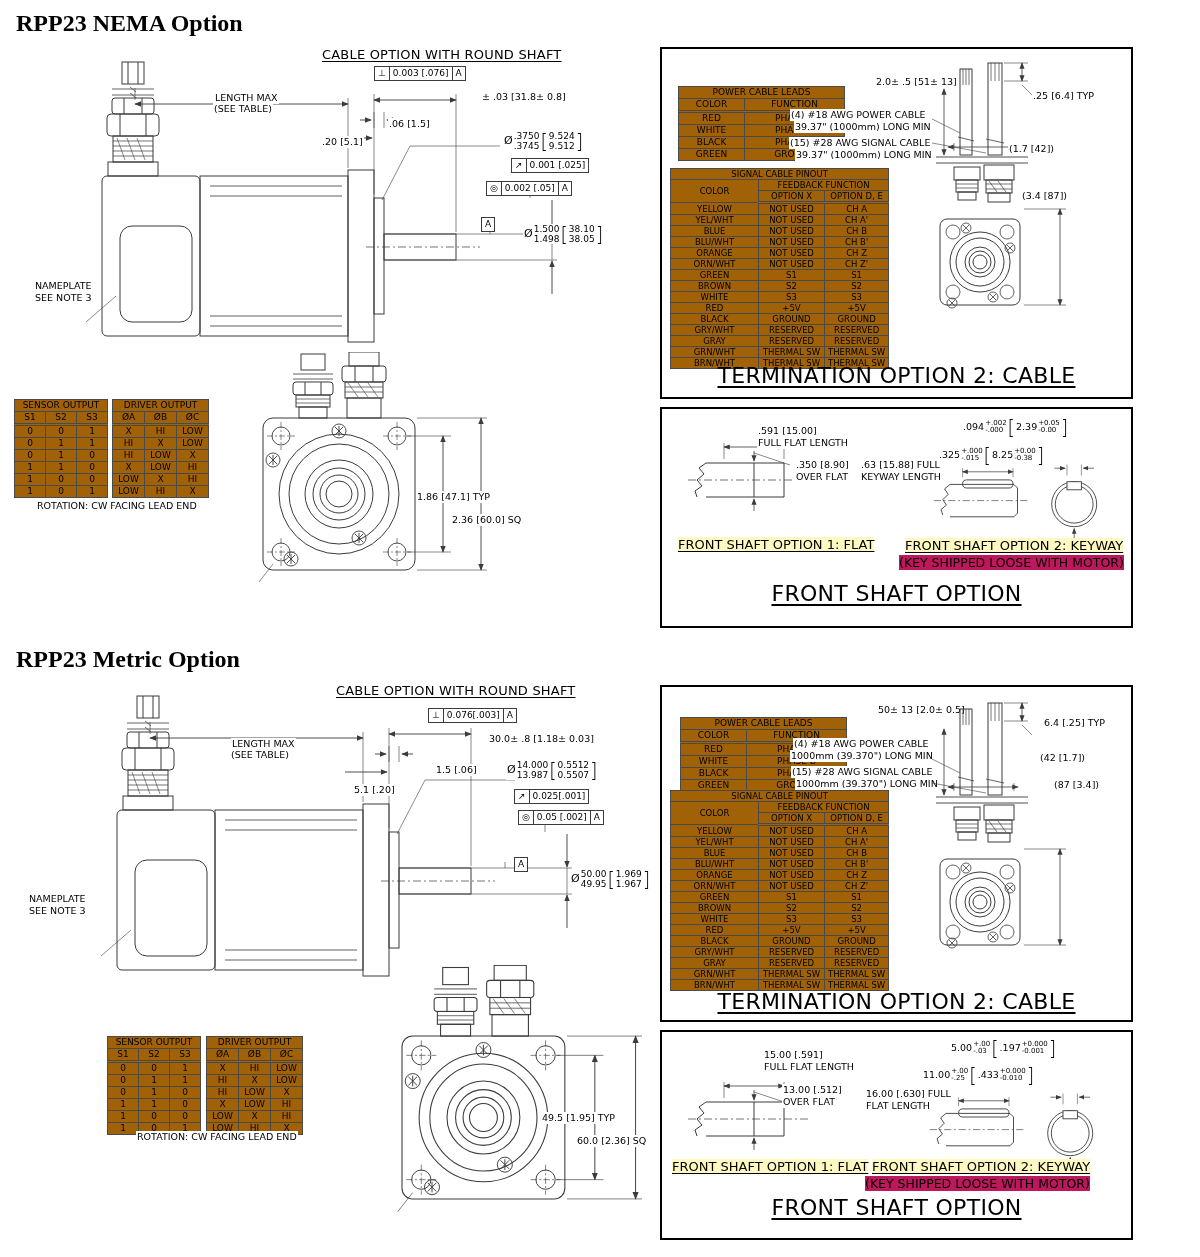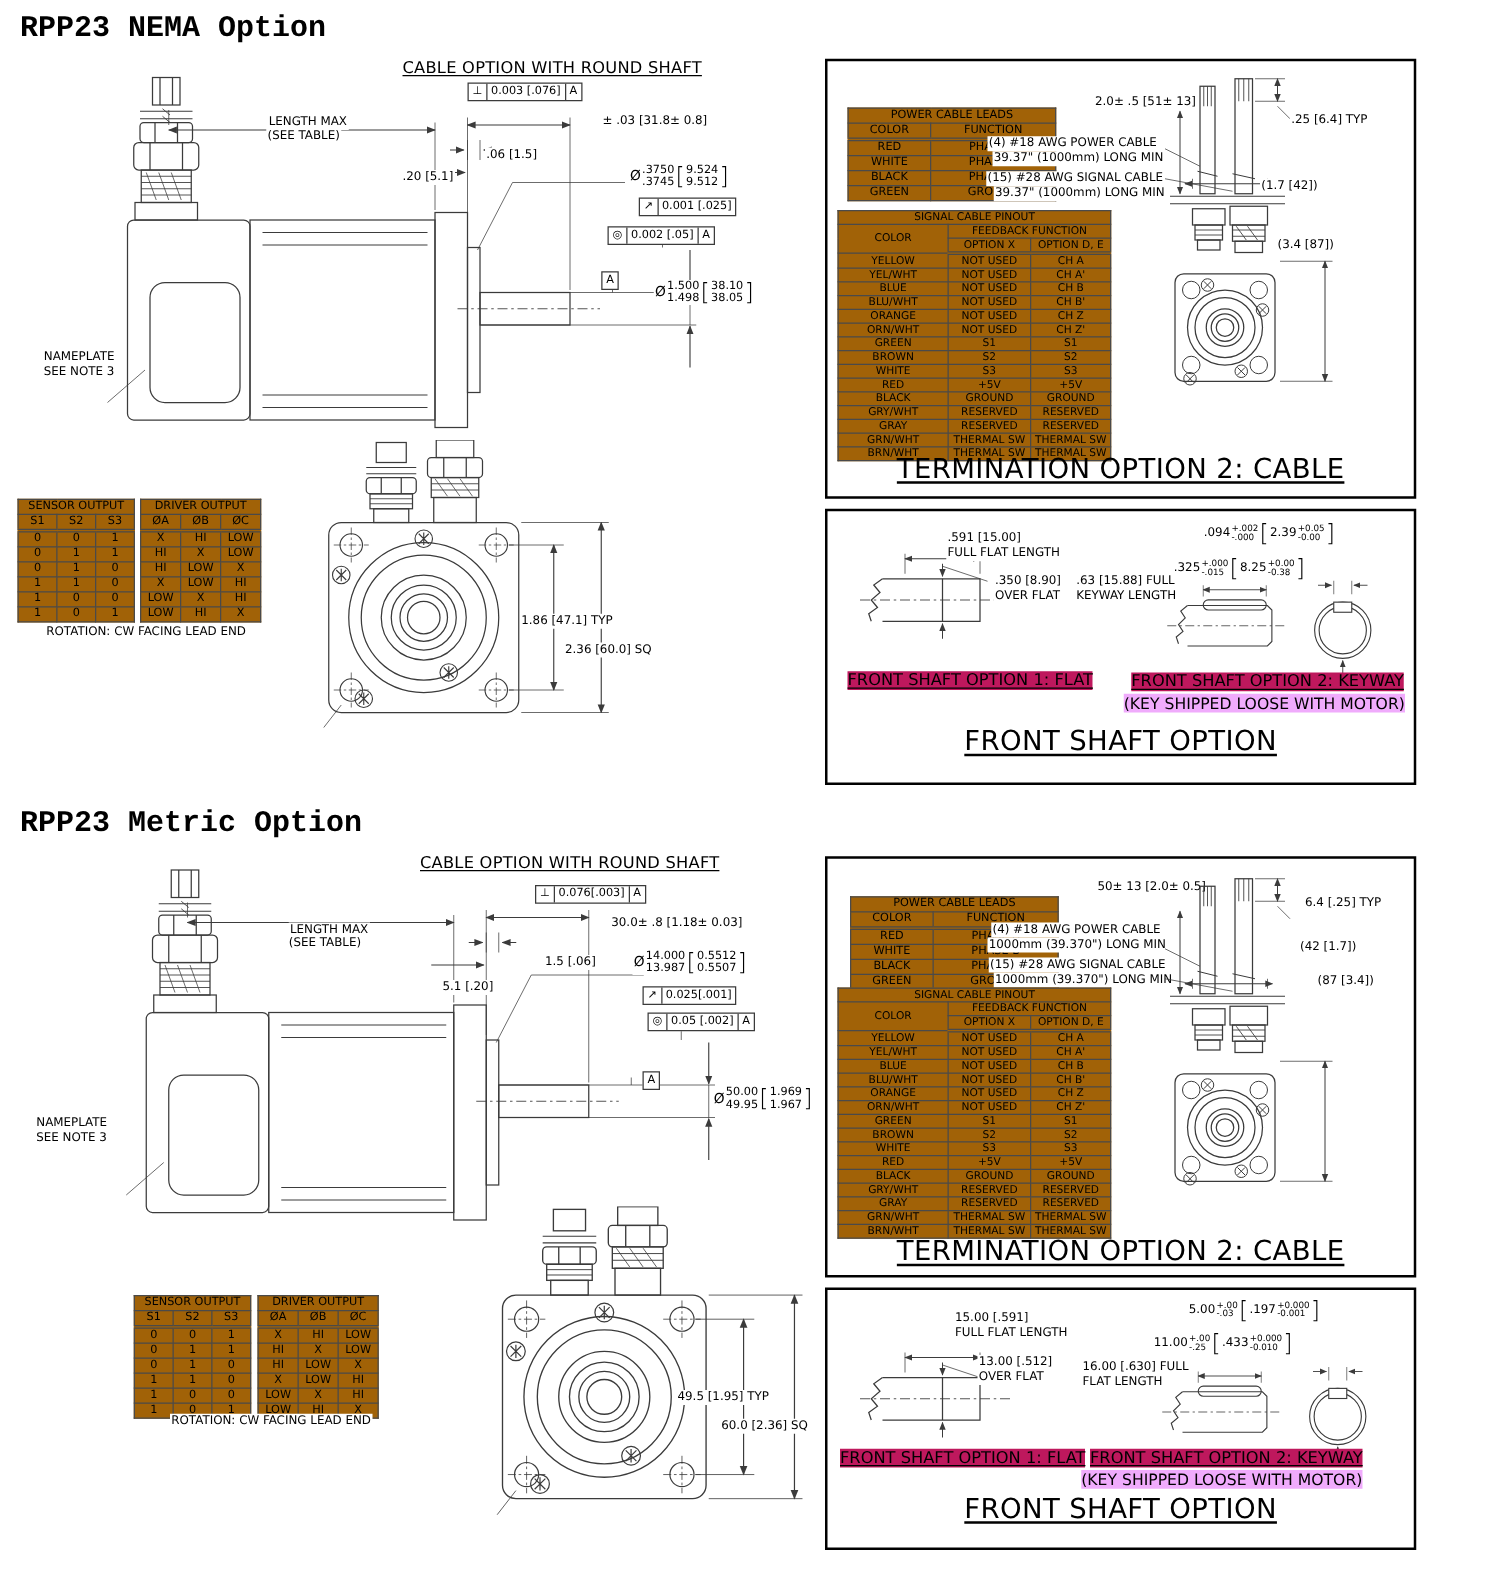--- a/index.html
+++ b/index.html
@@ -1,34 +1,34 @@
 <!DOCTYPE html>
 <html><head>
 <meta charset="utf-8">
 <style>
   *{margin:0;padding:0;box-sizing:border-box}
   html,body{background:#fff}
   body{font-family:"DejaVu Sans",sans-serif;color:#000}
   #page{position:relative;width:1200px;height:1257px;background:#fff;overflow:hidden}
   .abs{position:absolute}
   .lbl{position:absolute;font-size:9.5px;line-height:11.5px;white-space:nowrap;background:#fff;padding:0 1px}
-  .sec-title{position:absolute;font-family:Liberation Mono, monospace;font-weight:bold;font-size:24px;background:#fff}
+  .sec-title{position:absolute;font-family:Liberation Serif, serif;font-weight:bold;font-size:24px;background:#fff}
   .heading{position:absolute;font-size:13px;letter-spacing:.2px;text-decoration:underline;text-underline-offset:2px;background:#fff;white-space:nowrap}
   .fcf{position:absolute;display:inline-flex;border:1px solid #3b3b3b;background:#fff;font-size:9px;line-height:13px;white-space:nowrap}
   .fcf .cell{padding:0 3px;border-right:1px solid #3b3b3b}
   .fcf .cell:last-child{border-right:none}
   table.dt{position:absolute;border-collapse:collapse;background:#a16207}
   table.dt th,table.dt td{border:1px solid #4a4a4a;font-weight:normal;text-align:center;white-space:nowrap;padding:0 3px}
   table.small th,table.small td{font-size:9px;line-height:11px}
   table.pin th,table.pin td{font-size:8.5px;line-height:10px}
   table.dt thead tr:last-child th{border-bottom:3px double #4a4a4a}
   .box{position:absolute;border:2px solid #000;background:#fff}
   .bigtitle{position:absolute;left:0;width:100%;text-align:center;font-size:22px;letter-spacing:.3px;text-decoration:underline;text-underline-offset:3px;white-space:nowrap}
-  .optlabel{position:absolute;font-size:13px;text-decoration:underline;text-underline-offset:2px;background:#be185d;white-space:nowrap}
-  .subnote{position:absolute;font-size:12.5px;background:#f0abfc;white-space:nowrap}
+  .optlabel{position:absolute;font-size:13px;text-decoration:underline;text-underline-offset:2px;background:#fef9c3;white-space:nowrap}
+  .subnote{position:absolute;font-size:12.5px;background:#be185d;white-space:nowrap}
   .stk{display:inline-flex;flex-direction:column}
   .stk i{font-style:normal;font-size:9px;line-height:10px;text-align:left;display:block}
   .stk.sm i{font-size:7px;line-height:7.5px}
   .dstack,.tstack{display:flex;align-items:center;gap:1px}
   .bigbr{font-size:19px;line-height:20px;font-weight:300}
   .dsym{font-size:11px}
   .note2{width:100%;text-align:center}
   svg.fig{position:absolute}
 </style>
 </head>

